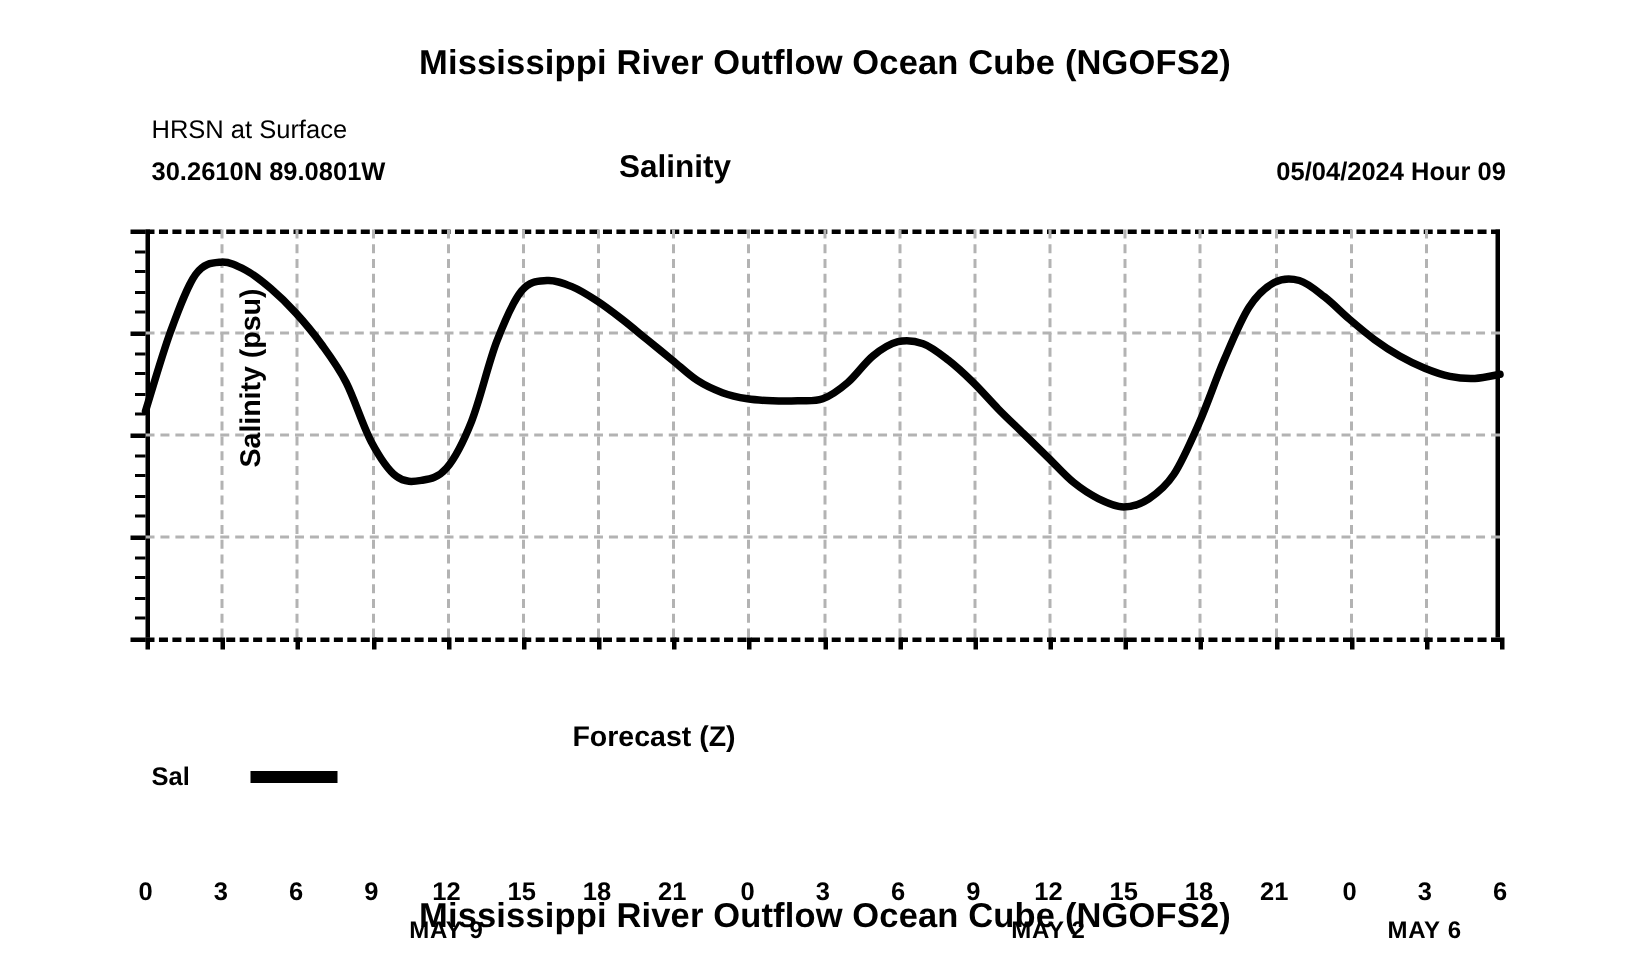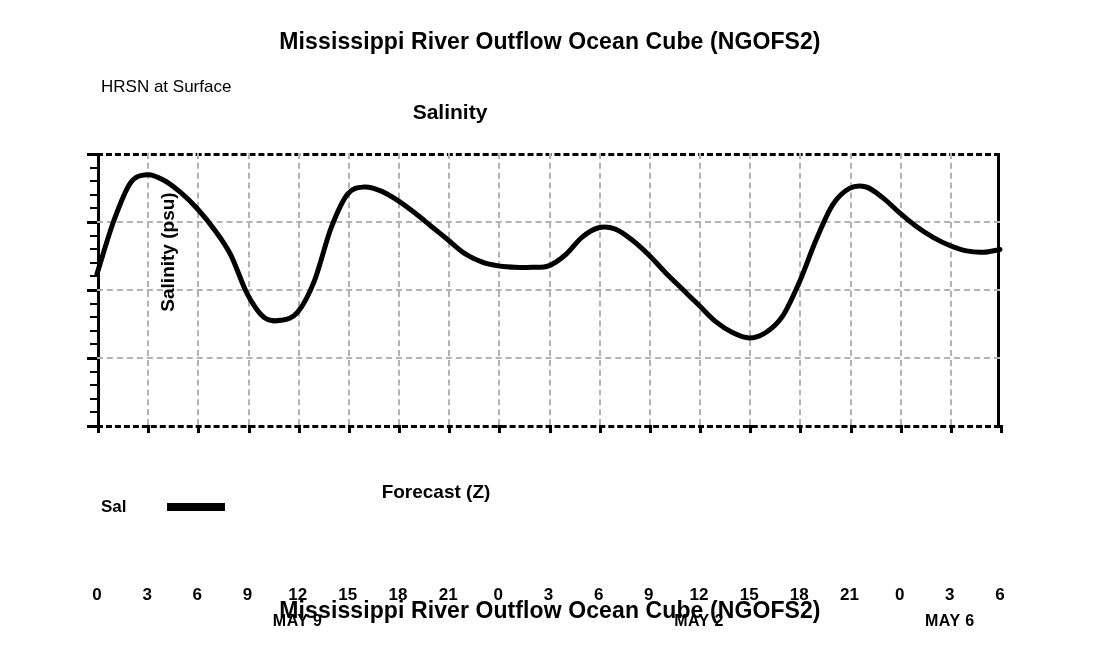--- a/index.html
+++ b/index.html
@@ -178,21 +178,21 @@
     transform: rotate(-90deg);
     transform-origin: center center;
     font-size: 19px;
     font-weight: bold;
   }
 
   
   .legend {
     position: absolute;
     left: 101px;
-    top: 497px;
+    top: 508px;
     display: flex;
     align-items: center;
     gap: 40px;
   }
   .legend-label {
     font-size: 17px;
     font-weight: bold;
   }
   .legend-swatch {
     width: 58px;
@@ -208,21 +208,23 @@
   }
 </style>
 </head>
 <body>
 
 <div class="page">
 
   <div class="main-title">Mississippi River Outflow Ocean Cube (NGOFS2)</div>
 
   <div class="hdr-station">HRSN at Surface</div>
+  <div class="hdr-coords">30.2610N  89.0801W</div>
   <div class="hdr-variable">Salinity</div>
+  <div class="hdr-datetime">05/04/2024 Hour 09</div>
 
   <div class="plot">
     <div class="plot-frame"></div>
     <div class="axis-top"></div>
     <div class="axis-bottom"></div>
 
     <div id="grid-layer">
         <div class="gridline-v" style="left: 50.1667px;"></div>
         <div class="gridline-v" style="left: 100.333px;"></div>
         <div class="gridline-v" style="left: 150.5px;"></div>

